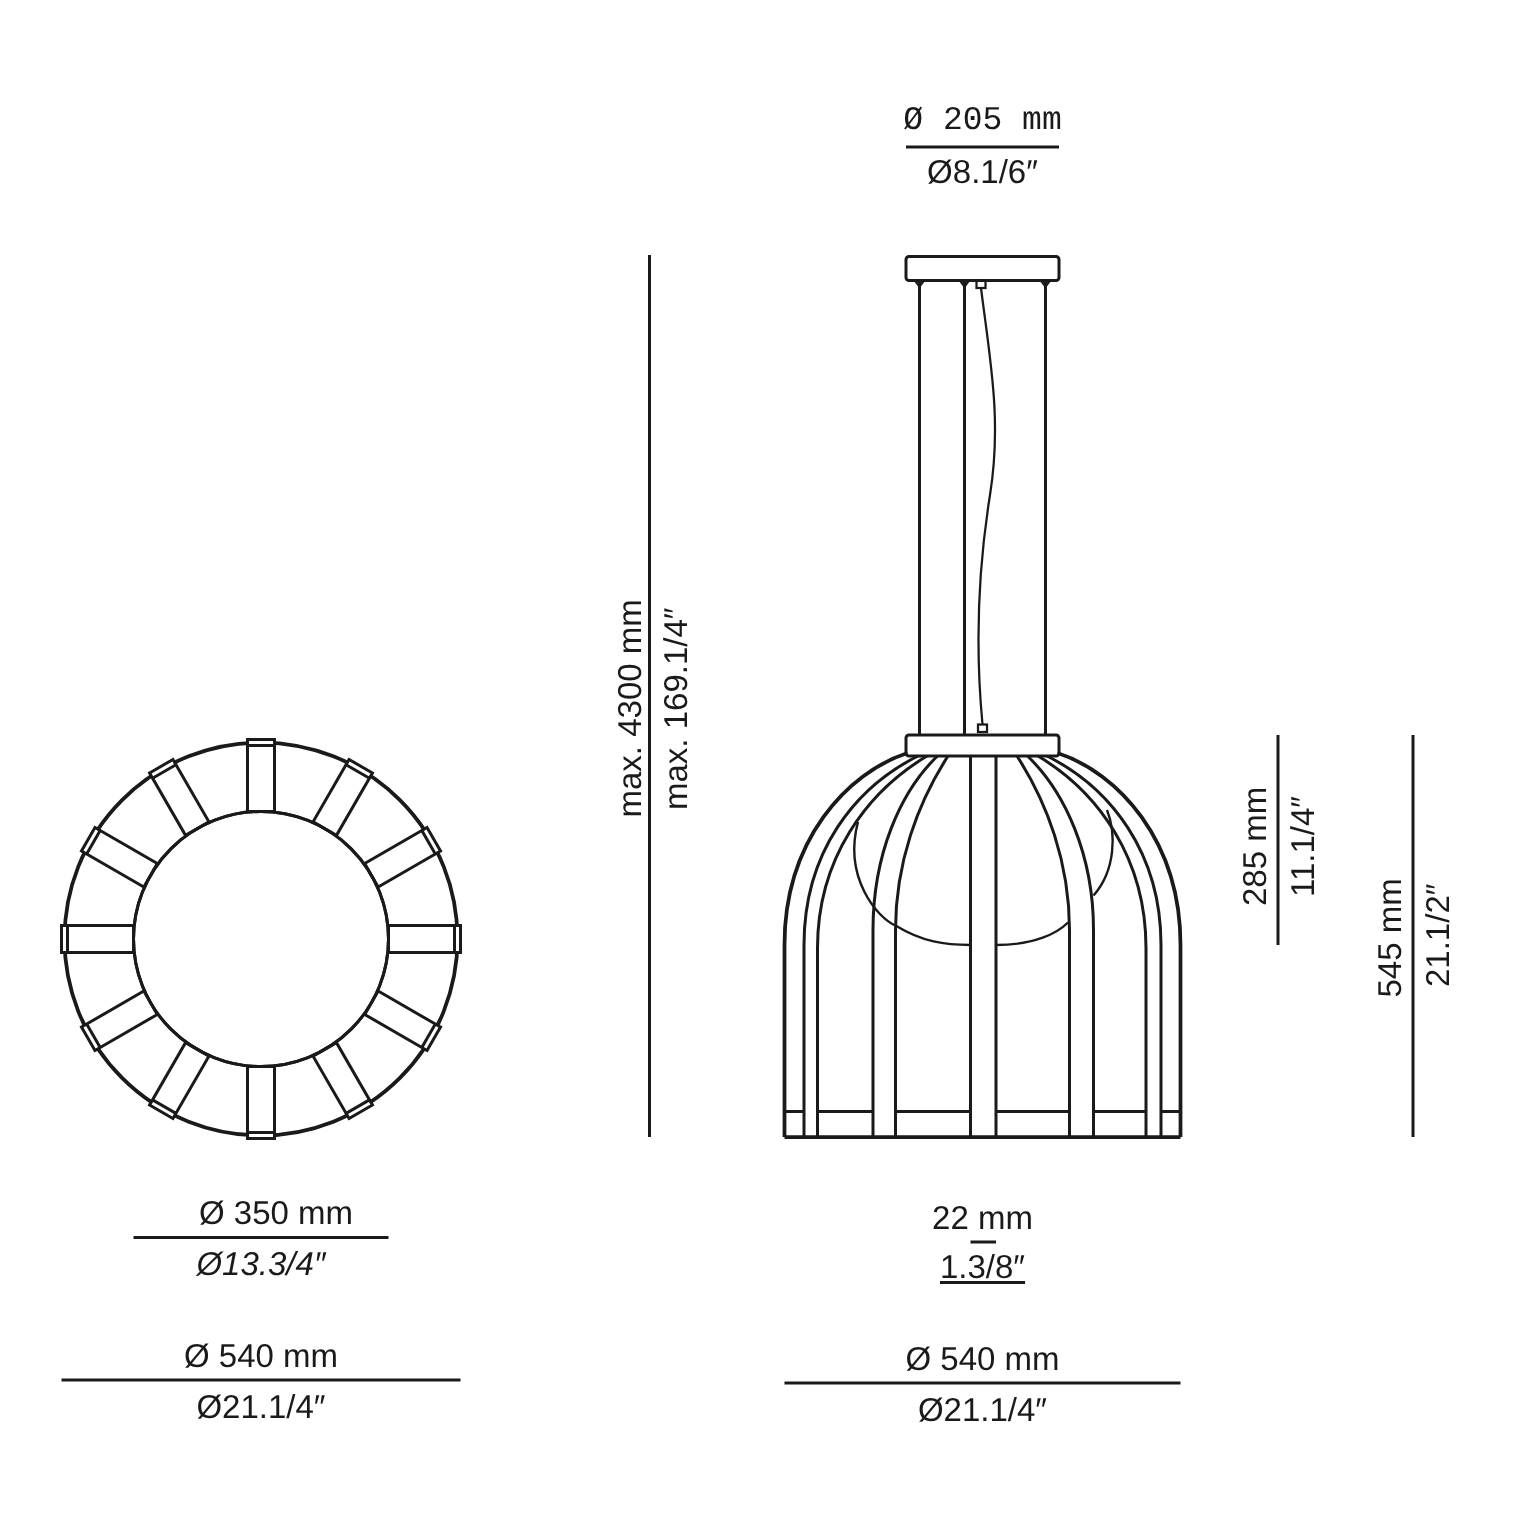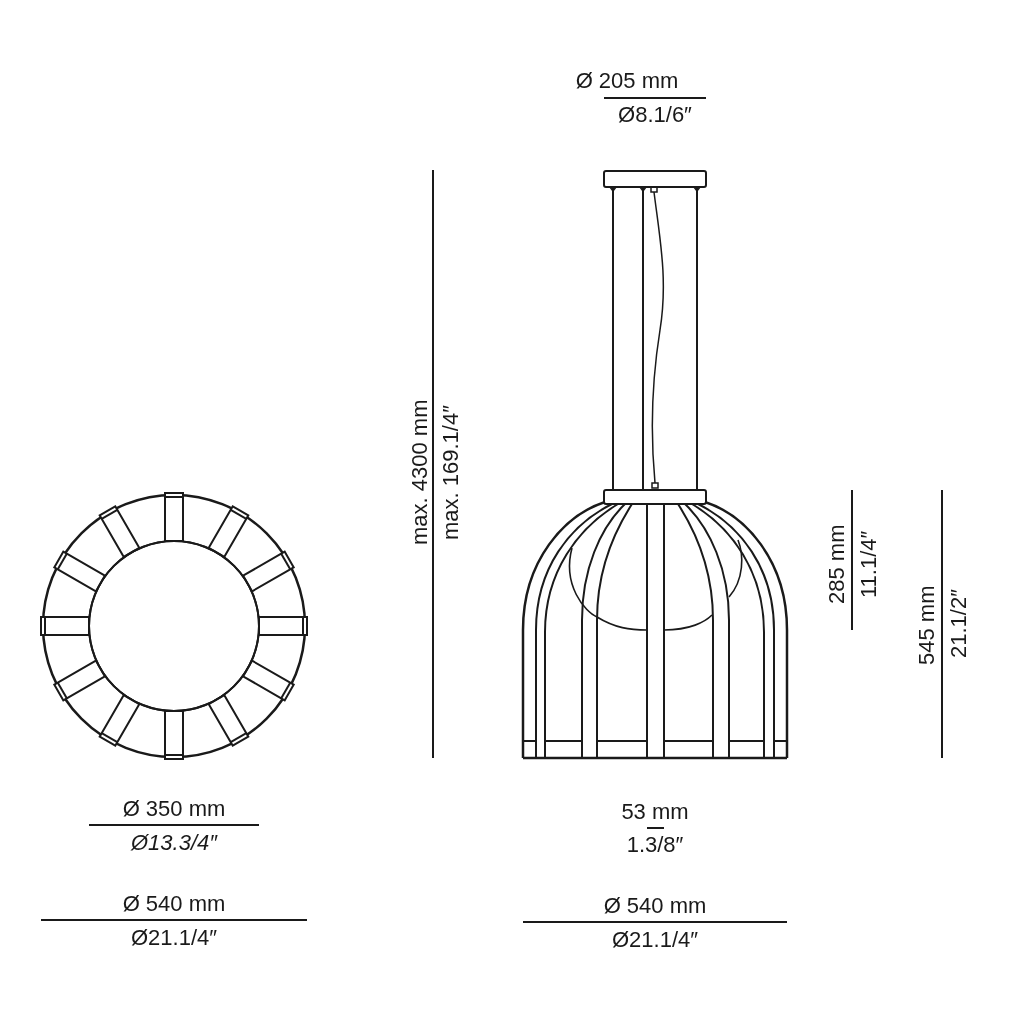--- a/index.html
+++ b/index.html
@@ -126,35 +126,35 @@
     <line x1="852" y1="490" x2="852" y2="630" stroke-width="2"></line>
     <line x1="942" y1="490" x2="942" y2="758" stroke-width="2"></line>
     <line x1="604" y1="98" x2="706" y2="98" stroke-width="2"></line>
     <line x1="89" y1="825" x2="259" y2="825" stroke-width="2"></line>
     <line x1="41" y1="920" x2="307" y2="920" stroke-width="2"></line>
     <line x1="523" y1="922" x2="787" y2="922" stroke-width="2"></line>
     <line x1="647" y1="828" x2="664" y2="828" stroke-width="2"></line>
   </g>
 </svg>
 
-<div class="lbl" style="left:527px; top:68px; width:200px;">Ø 205 mm</div>
+<div class="lbl" style="left:555px; top:68px; width:200px;font-family:Liberation Mono, monospace;">Ø 205 mm</div>
 <div class="lbl" style="left:555px; top:102px; width:200px;">Ø8.1/6″</div>
 
 <div class="vlbl" style="left:407px; top:545px;">max. 4300 mm</div>
 <div class="vlbl" style="left:438px; top:540px;">max. 169.1/4″</div>
 
 <div class="vlbl" style="left:824px; top:604px;">285 mm</div>
 <div class="vlbl" style="left:856px; top:598px;">11.1/4″</div>
 
 <div class="vlbl" style="left:914px; top:665px;">545 mm</div>
 <div class="vlbl" style="left:946px; top:658px;">21.1/2″</div>
 
-<div class="lbl" style="left:555px; top:799px; width:200px;">53 mm</div>
-<div class="lbl" style="left:555px; top:832px; width:200px;">1.3/8″</div>
+<div class="lbl" style="left:555px; top:799px; width:200px;">22 mm</div>
+<div class="lbl" style="left:555px; top:832px; width:200px;text-decoration:underline;">1.3/8″</div>
 
-<div class="lbl" style="left:74px; top:796px; width:200px;text-align:center;">Ø 350 mm</div>
+<div class="lbl" style="left:84px; top:796px; width:200px;text-align:center;">Ø 350 mm</div>
 <div class="lbl" style="left:74px; top:830px; width:200px;font-style:italic;">Ø13.3/4″</div>
 
 <div class="lbl" style="left:74px; top:891px; width:200px;">Ø 540 mm</div>
 <div class="lbl" style="left:74px; top:925px; width:200px;">Ø21.1/4″</div>
 
 <div class="lbl" style="left:555px; top:893px; width:200px;">Ø 540 mm</div>
 <div class="lbl" style="left:555px; top:927px; width:200px;">Ø21.1/4″</div>
 
 </body></html>

